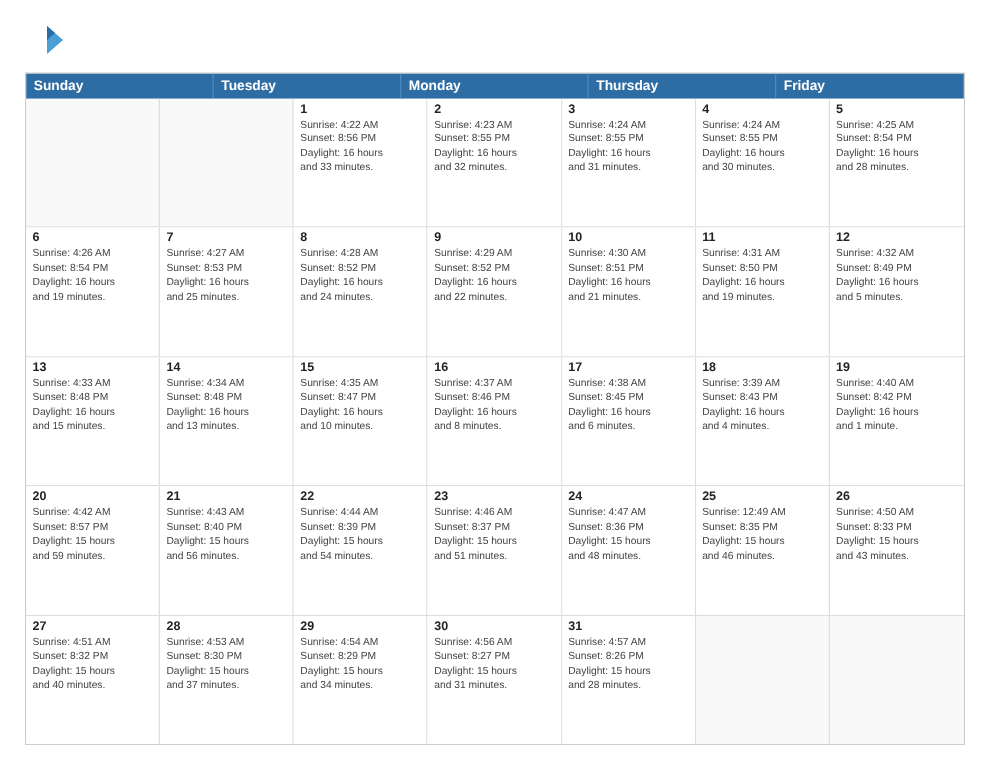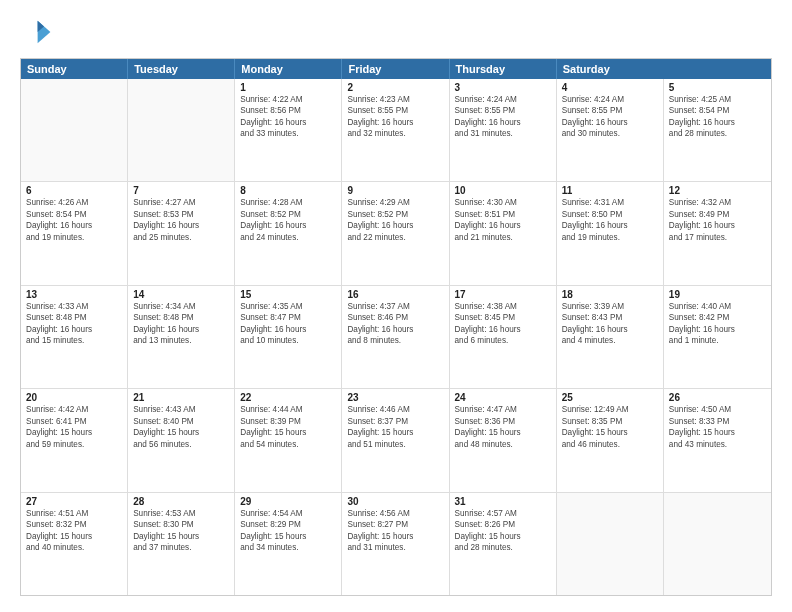--- a/index.html
+++ b/index.html
@@ -55,21 +55,21 @@
       color: #555;
     }
     .calendar {
       flex: 1;
       border: 1px solid #ccc;
       display: flex;
       flex-direction: column;
     }
     .cal-header-row {
       display: grid;
-      grid-template-columns: repeat(7, 1fr);
+      grid-template-columns: repeat(5, 1fr);
       background: #2e6da4;
     }
     .cal-header-cell {
       color: #fff;
       font-size: 11px;
       font-weight: bold;
       padding: 4px 6px;
       text-align: left;
       border-right: 1px solid #4a8abf;
     }
@@ -130,23 +130,22 @@
       <div class="main-title"></div>
       <div class="subtitle"></div>
     </div>
   </div>
 
   <div class="calendar">
     <div class="cal-header-row">
     <div class="cal-header-cell">Sunday</div>
         <div class="cal-header-cell">Tuesday</div>
         <div class="cal-header-cell">Monday</div>
+        <div class="cal-header-cell">Thursday</div>
         <div class="cal-header-cell">Friday</div>
-        <div class="cal-header-cell">Thursday</div>
-        <div class="cal-header-cell">Saturday</div>
       </div>
     <div class="cal-body">
     <div class="cal-row">
           <div class="cal-cell empty"></div>
           <div class="cal-cell empty"></div>
           <div class="cal-cell">
             <span class="day-num">1</span>
             <span class="cell-line">Sunrise: 4:22 AM</span>
             <span class="cell-line">Sunset: 8:56 PM</span>
             <span class="cell-line">Daylight: 16 hours</span>
@@ -222,21 +221,21 @@
             <span class="cell-line">Sunrise: 4:31 AM</span>
             <span class="cell-line">Sunset: 8:50 PM</span>
             <span class="cell-line">Daylight: 16 hours</span>
             <span class="cell-line">and 19 minutes.</span>
           </div>
           <div class="cal-cell">
             <span class="day-num">12</span>
             <span class="cell-line">Sunrise: 4:32 AM</span>
             <span class="cell-line">Sunset: 8:49 PM</span>
             <span class="cell-line">Daylight: 16 hours</span>
-            <span class="cell-line">and 17 minutes.</span>
+            <span class="cell-line">and 5 minutes.</span>
           </div>
         </div>
         <div class="cal-row">
           <div class="cal-cell">
             <span class="day-num">13</span>
             <span class="cell-line">Sunrise: 4:33 AM</span>
             <span class="cell-line">Sunset: 8:48 PM</span>
             <span class="cell-line">Daylight: 16 hours</span>
             <span class="cell-line">and 15 minutes.</span>
           </div>
@@ -280,21 +279,21 @@
             <span class="cell-line">Sunrise: 4:40 AM</span>
             <span class="cell-line">Sunset: 8:42 PM</span>
             <span class="cell-line">Daylight: 16 hours</span>
             <span class="cell-line">and 1 minute.</span>
           </div>
         </div>
         <div class="cal-row">
           <div class="cal-cell">
             <span class="day-num">20</span>
             <span class="cell-line">Sunrise: 4:42 AM</span>
-            <span class="cell-line">Sunset: 6:41 PM</span>
+            <span class="cell-line">Sunset: 8:57 PM</span>
             <span class="cell-line">Daylight: 15 hours</span>
             <span class="cell-line">and 59 minutes.</span>
           </div>
           <div class="cal-cell">
             <span class="day-num">21</span>
             <span class="cell-line">Sunrise: 4:43 AM</span>
             <span class="cell-line">Sunset: 8:40 PM</span>
             <span class="cell-line">Daylight: 15 hours</span>
             <span class="cell-line">and 56 minutes.</span>
           </div>

